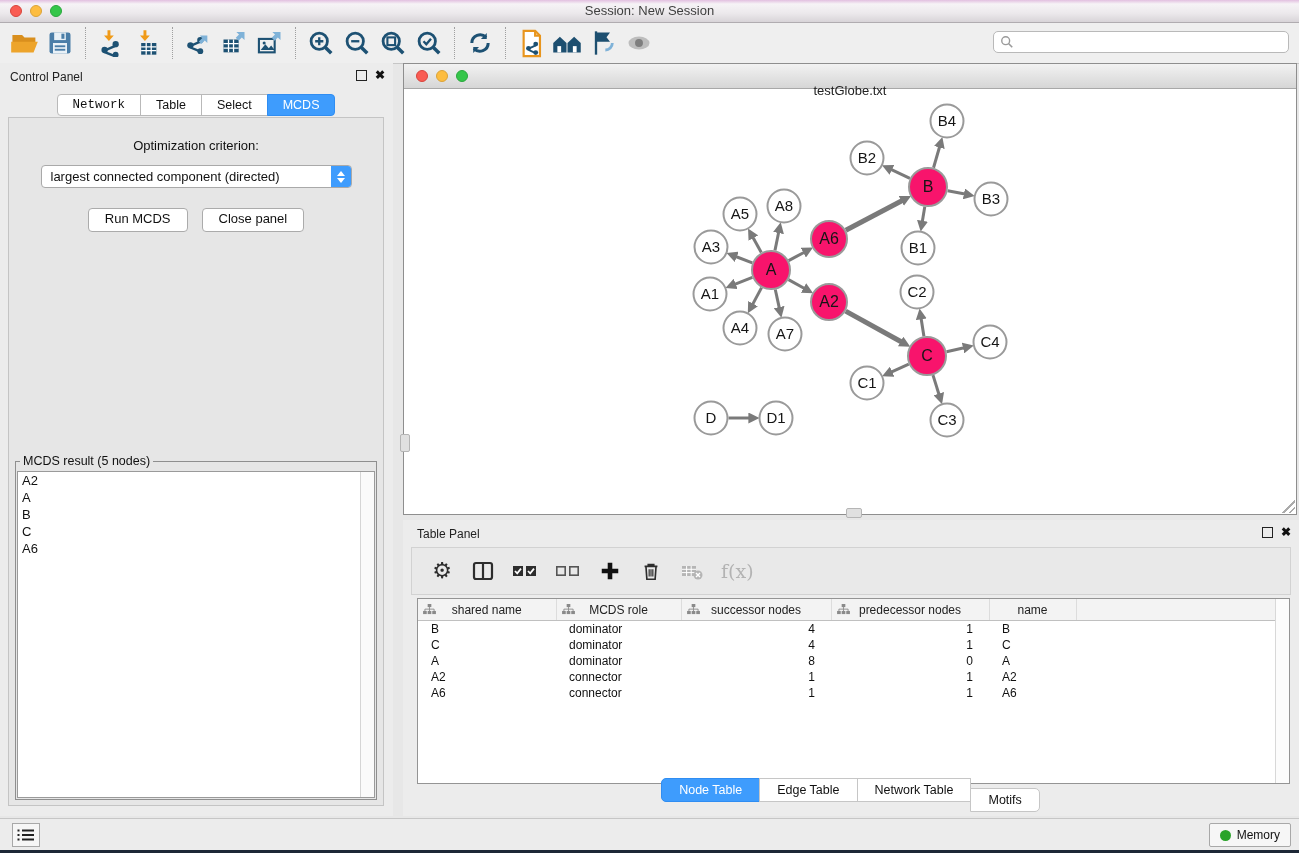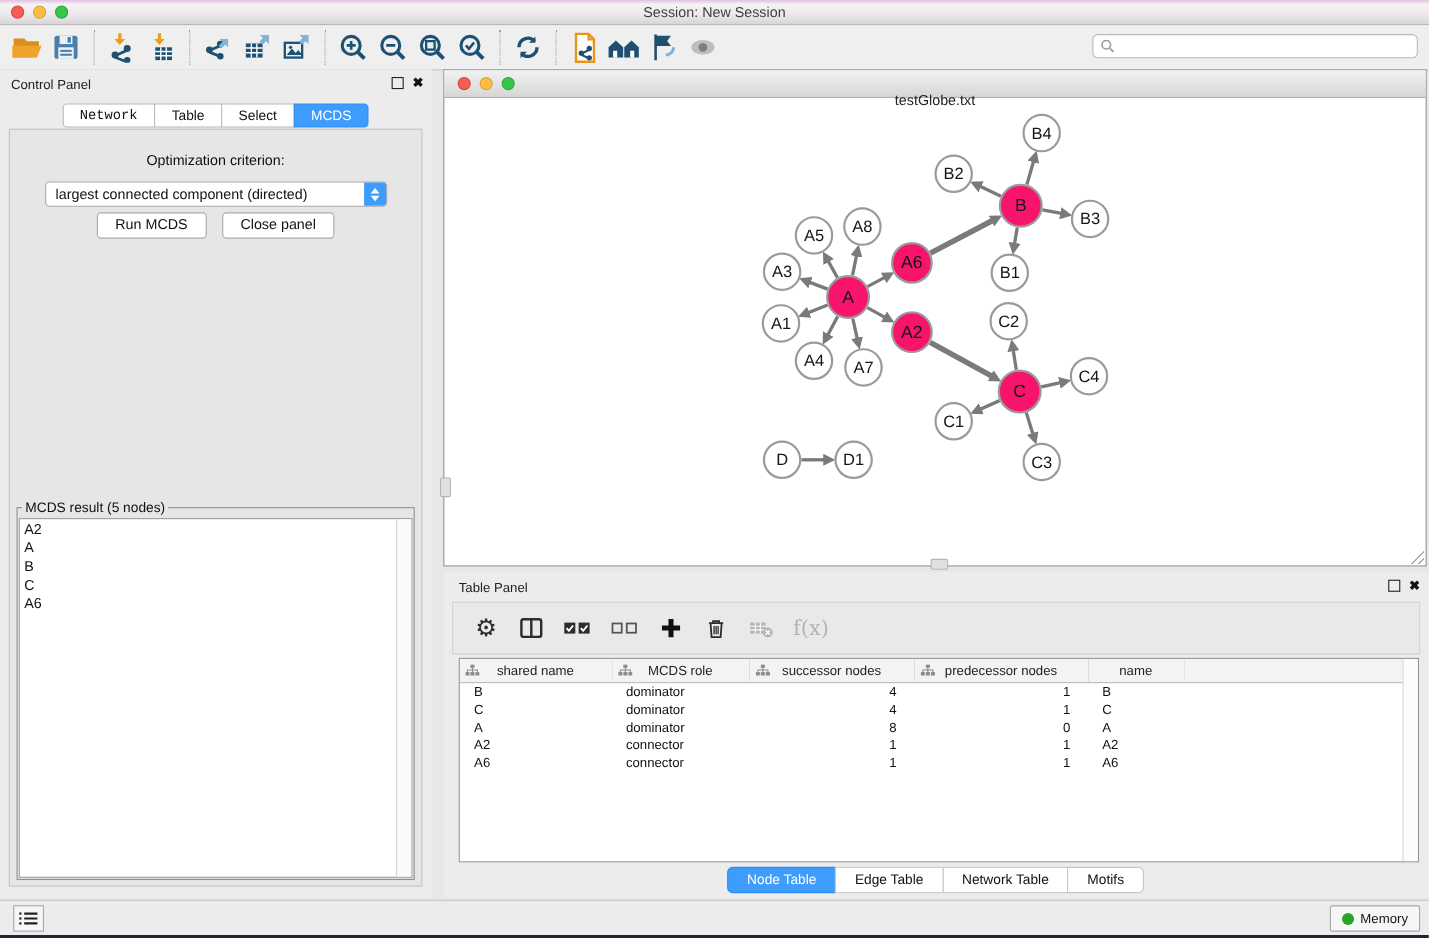--- a/index.html
+++ b/index.html
@@ -44,21 +44,21 @@
   .cp-content{position:absolute;left:8px;right:9px;top:54px;bottom:10px;background:#e6e6e6;
     border:1px solid #c4c4c4;}
   .opt-label{margin-top:20px;text-align:center;font-size:13px;color:#101010;}
   .dropdown{position:relative;margin:12px auto 0 auto;width:311px;height:23px;background:#fff;
     border:1px solid #a9a9a9;border-radius:4px;box-sizing:border-box;}
   .dropdown .dd-value{position:absolute;left:9px;top:3px;font-size:13px;color:#111;}
   .dd-stepper{position:absolute;right:0;top:0;bottom:0;width:20px;background:#3e9cfd;
     border-radius:0 3px 3px 0;display:flex;flex-direction:column;align-items:center;justify-content:center;gap:2px;}
   .dd-up{width:0;height:0;border-left:4px solid transparent;border-right:4px solid transparent;border-bottom:5px solid #fff;}
   .dd-down{width:0;height:0;border-left:4px solid transparent;border-right:4px solid transparent;border-top:5px solid #fff;}
-  .btn-row{margin-top:5px;display:flex;justify-content:center;gap:14px;}
+  .btn-row{margin-top:20px;display:flex;justify-content:center;gap:14px;}
   .push-btn{height:22px;line-height:20px;padding:0 16px;background:#fff;border:1px solid #ababab;
     border-radius:4px;font-size:13px;color:#111;}
   .result-box{position:absolute;left:6px;right:6px;top:336px;bottom:5px;border:1px solid #8f8f8f;
     margin:0;padding:0;}
   .result-box legend{font-size:12.5px;color:#111;margin-left:4px;padding:0 3px;}
   .result-list{position:absolute;left:1px;right:1px;top:3px;bottom:1px;background:#fff;
     border:1px solid #9a9a9a;overflow:hidden;}
   .result-scroll{position:absolute;right:0;top:0;bottom:0;width:13px;background:#fafafa;border-left:1px solid #d5d5d5;}
   .result-item{font-size:13px;color:#111;padding:1px 0 1px 4px;line-height:15px;}
 
@@ -91,21 +91,21 @@
   table.node-table{border-collapse:collapse;table-layout:fixed;width:860px;}
   .node-table th{height:21px;background:#f3f3f3;border-right:1px solid #dcdcdc;border-bottom:1px solid #c0c0c0;
     font-weight:normal;font-size:12px;color:#222;position:relative;text-align:center;padding:0;}
   .node-table th .tree-ic{position:absolute;left:5px;top:5px;}
   .node-table td{height:16px;font-size:12px;color:#111;padding:0 4px 0 13px;white-space:nowrap;overflow:hidden;}
   .node-table td.num{text-align:right;padding-right:16px;}
   .tp-tabs{position:absolute;left:0;right:0;bottom:4px;display:flex;justify-content:center;}
   .tp-tab{height:22px;line-height:22px;padding:0 17px;background:#fff;border:1px solid #c6c6c6;
     margin-left:-1px;font-size:12.5px;color:#111;}
   .tp-tab:first-child{border-radius:5px 0 0 5px;}
-  .tp-tab:last-child{border-radius:0 5px 5px 0;}
+  .tp-tab:last-child{border-radius:0 5px 5px 0;margin-top:10px;}
   .tp-tab.active{background:#3e9cfd;border-color:#2f8df2;color:#fff;}
 
   
   .statusbar{position:absolute;left:0;top:818px;right:0;height:31px;background:#ececec;border-top:1px solid #c6c6c6;}
   .status-list-btn{position:absolute;left:12px;top:4px;width:26px;height:22px;background:#f6f6f6;
     border:1px solid #a8a8a8;display:flex;align-items:center;justify-content:center;}
   .memory-btn{position:absolute;right:8px;top:4px;height:22px;background:#f6f6f6;border:1px solid #a8a8a8;
     border-radius:2px;display:flex;align-items:center;gap:6px;padding:0 10px;font-size:12px;color:#111;}
   .mem-dot{width:11px;height:11px;border-radius:50%;background:#2aa32a;}
   .desktop-strip{position:absolute;left:0;top:850px;right:0;height:3px;background:#1d2736;}

